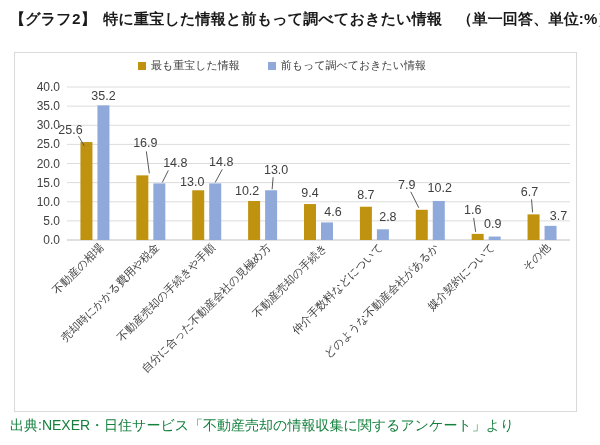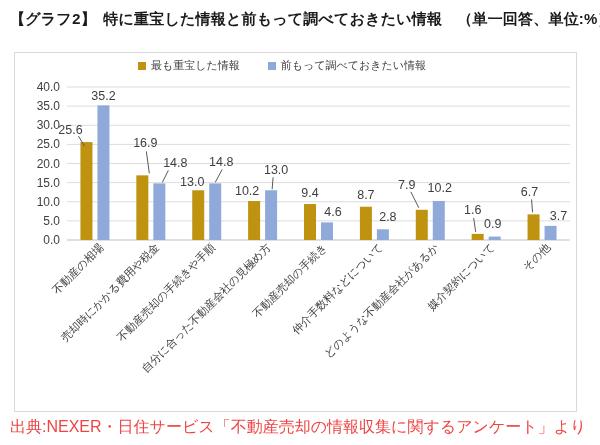--- a/index.html
+++ b/index.html
@@ -19,21 +19,21 @@
   }
   .legend{
     position:absolute;left:14px;top:58px;width:480px;
     display:flex;justify-content:center;align-items:flex-end;gap:28px;
     font-size:11px;color:#404040;padding-left:28px;
   }
   .legend-item{display:flex;align-items:center;gap:5px;}
   .swatch{width:8px;height:8px;display:inline-block;flex:0 0 auto;}
   .plot-svg{position:absolute;left:0;top:0;width:600px;height:445px;pointer-events:none;}
   .footer{
-    position:absolute;left:10px;top:417px;font-size:16px;color:#ef4444;white-space:nowrap;text-align:right;
+    position:absolute;left:10px;top:417px;font-size:14px;color:#15803d;white-space:nowrap;text-align:right;
   }
 </style>
 </head>
 <body>
 
 <div class="page">
 
   <div class="title">
     <span class="t-prefix">【グラフ2】</span><span class="t-main">特に重宝した情報と前もって調べておきたい情報</span><span class="t-note">（単一回答、単位:%）</span>
   </div>

